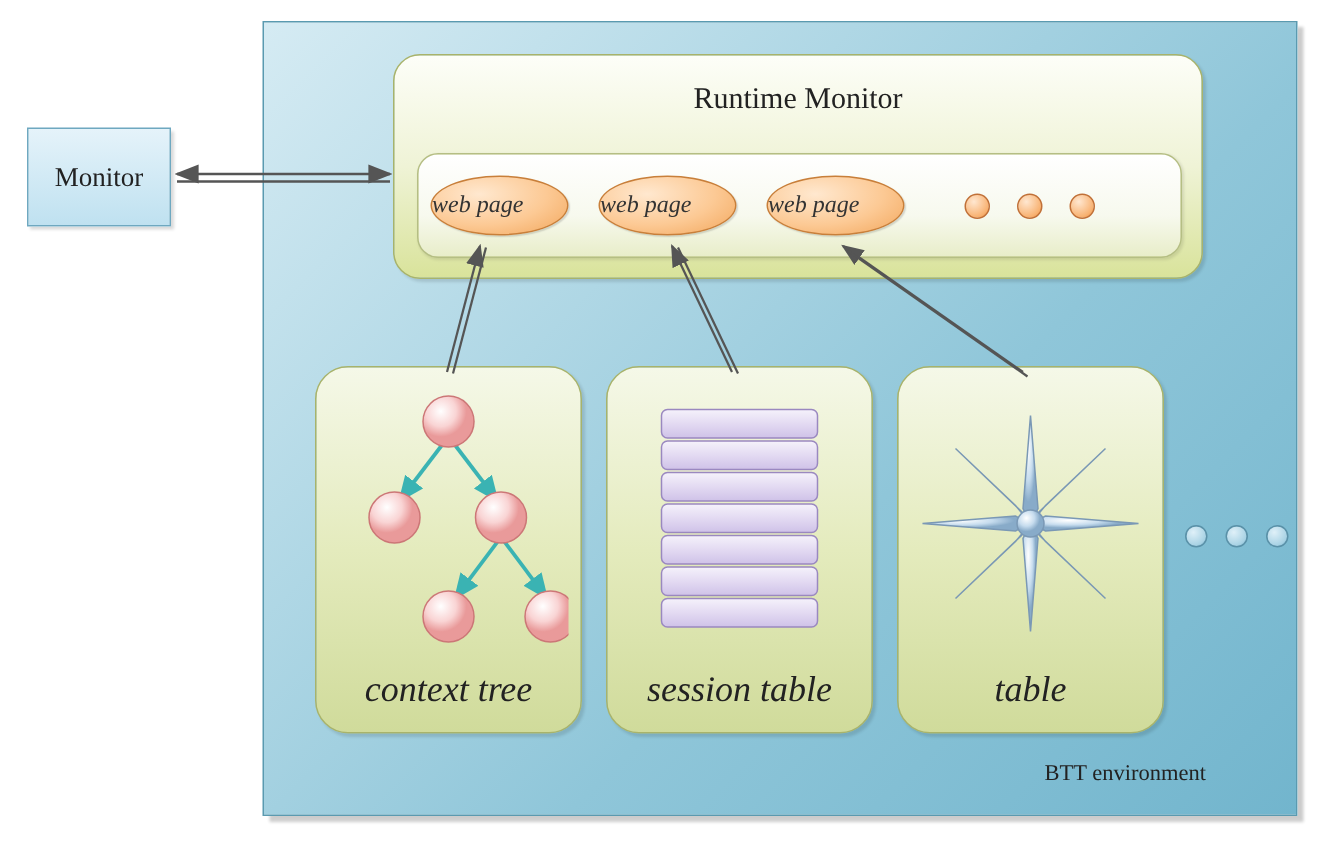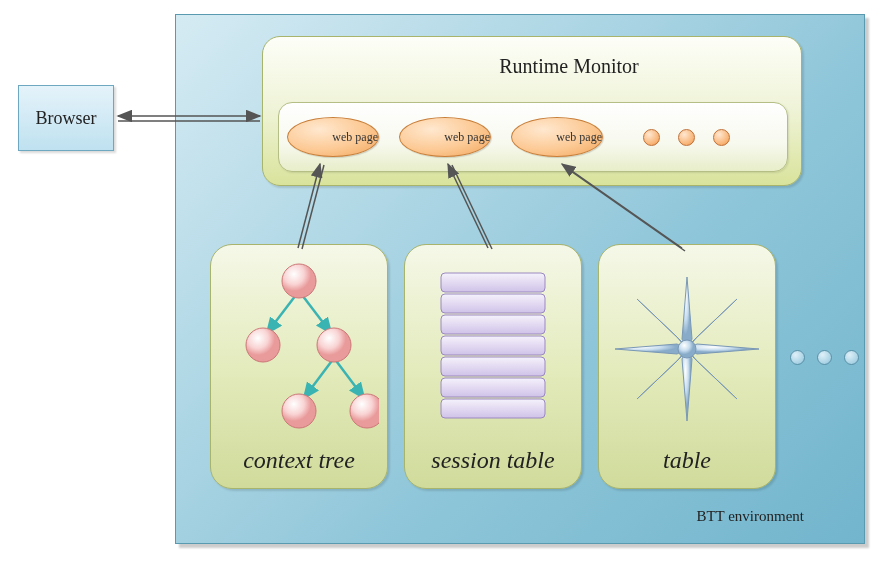--- a/index.html
+++ b/index.html
@@ -54,21 +54,20 @@
     border-radius: 18px;
     box-shadow: 2px 2px 2px rgba(0,0,0,0.12);
   }
   .runtime-title {
     position: absolute;
     left: 50%;
     transform: translateX(-50%);
     top: 18px;
     font-size: 20px;
     color: #222;
-    margin-left: 37px;
   }
   .webpage-row {
     position: absolute;
     left: 15px;
     top: 65px;
     width: 510px;
     height: 70px;
     background: linear-gradient(180deg, #ffffff 0%, #f7f9ee 60%, #e8edc9 100%);
     border: 1px solid #b5be84;
     border-radius: 14px;
@@ -79,22 +78,23 @@
     gap: 2px;
   }
   .webpage-ellipse {
     width: 92px;
     height: 40px;
     background: radial-gradient(ellipse at 35% 30%, #ffe8cf 0%, #fcc994 55%, #f2a65b 100%);
     border: 1px solid #c87f3a;
     border-radius: 50%;
     display: flex;
     align-items: center;
-    justify-content: flex-end;
-    font-size: 12px;
+    justify-content: flex-start;
+    font-style: italic;
+    font-size: 16px;
     color: #333;
     box-shadow: 1px 1px 1px rgba(0,0,0,0.15);
     margin-right: 18px;
   }
   .small-circles {
     display: flex;
     gap: 18px;
     margin-left: 20px;
   }
   .small-circle {
@@ -159,21 +159,21 @@
   }
 </style>
 </head>
 <body>
 
 <div class="btt-env">
   <div class="btt-label">BTT environment</div>
 </div>
 
 <div class="browser-box">
-  <span>Browser</span>
+  <span>Monitor</span>
 </div>
 
 <div class="runtime-monitor">
   <div class="runtime-title">Runtime Monitor</div>
   <div class="webpage-row">
     <div class="webpage-ellipse">
         <span>web page</span>
       </div>
     <div class="webpage-ellipse">
         <span>web page</span>

